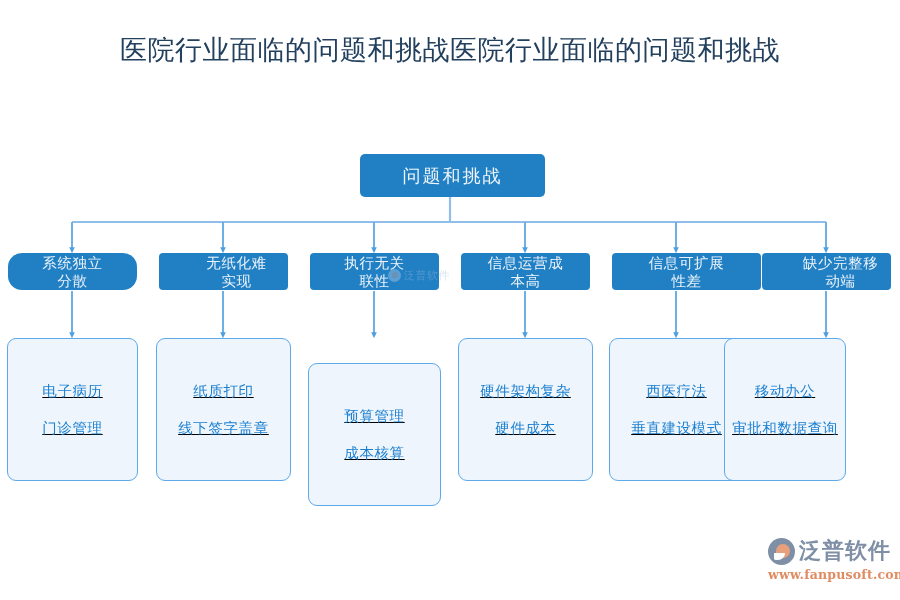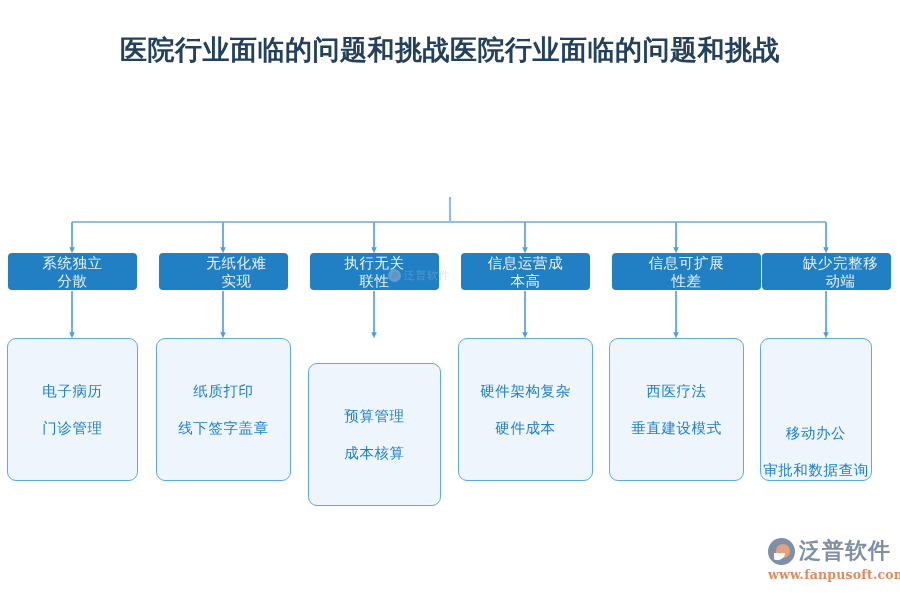--- a/index.html
+++ b/index.html
@@ -19,21 +19,21 @@
 
   
   #page-title {
     position: absolute;
     left: 0;
     top: 32px;
     width: 900px;
     text-align: center;
     font-family: "DejaVu Serif", "Liberation Serif", serif;
     font-size: 27px;
-    font-weight: 700;
+    font-weight: 400;
     color: #23405e;
     letter-spacing: 0.5px;
     white-space: nowrap;
   }
 
   
   #connectors {
     position: absolute;
     left: 0;
     top: 0;
@@ -84,20 +84,21 @@
     top: 338px;
     height: 143px;
     background: #eef5fd;
     border: 1.4px solid #5ea9e8;
     border-radius: 9px;
     display: flex;
     flex-direction: column;
     align-items: center;
     justify-content: center;
     gap: 18px;
+    text-decoration: underline;
   }
   .cat-body .line {
     color: #1b7fd0;
     font-size: 14.5px;
     letter-spacing: 0.6px;
     white-space: nowrap;
   }
 
   
   #center-watermark {
@@ -215,23 +216,26 @@
 
       <path d="M72,291 L72,335"></path>
       <path d="M223,291 L223,335"></path>
       <path d="M374,291 L374,335"></path>
       <path d="M525,291 L525,335"></path>
       <path d="M676,291 L676,335"></path>
       <path d="M826,291 L826,335"></path>
     </g>
   </svg>
 
-
-  <div class="col">
-    <div class="cat-header" style="left:8px; top:253px; width:129px;">
+  <div id="root-node">
+    <span>问题和挑战</span>
+  </div>
+
+  <div class="col">
+    <div class="cat-header" style="left:8px; top:253px; width:129px;border-radius:14px;">
       <span>系统独立</span>
       <span>分散</span>
     </div>
     <div class="cat-body" style="left:7px; width:131px;">
       <span class="line">电子病历</span>
       <span class="line">门诊管理</span>
     </div>
   </div>
 
   <div class="col">
@@ -276,21 +280,21 @@
       <span class="line">西医疗法</span>
       <span class="line">垂直建设模式</span>
     </div>
   </div>
 
   <div class="col">
     <div class="cat-header" style="left:762px; top:253px; width:129px;padding-left:28px;">
       <span>缺少完整移</span>
       <span>动端</span>
     </div>
-    <div class="cat-body" style="left:760px; width:112px;justify-content:flex-end;">
+    <div class="cat-body" style="left:724px; width:122px;">
       <span class="line">移动办公</span>
       <span class="line">审批和数据查询</span>
     </div>
   </div>
 
   <div id="center-watermark">
     <span class="wm-mark"></span>
     <span class="wm-text">泛普软件</span>
   </div>
 

